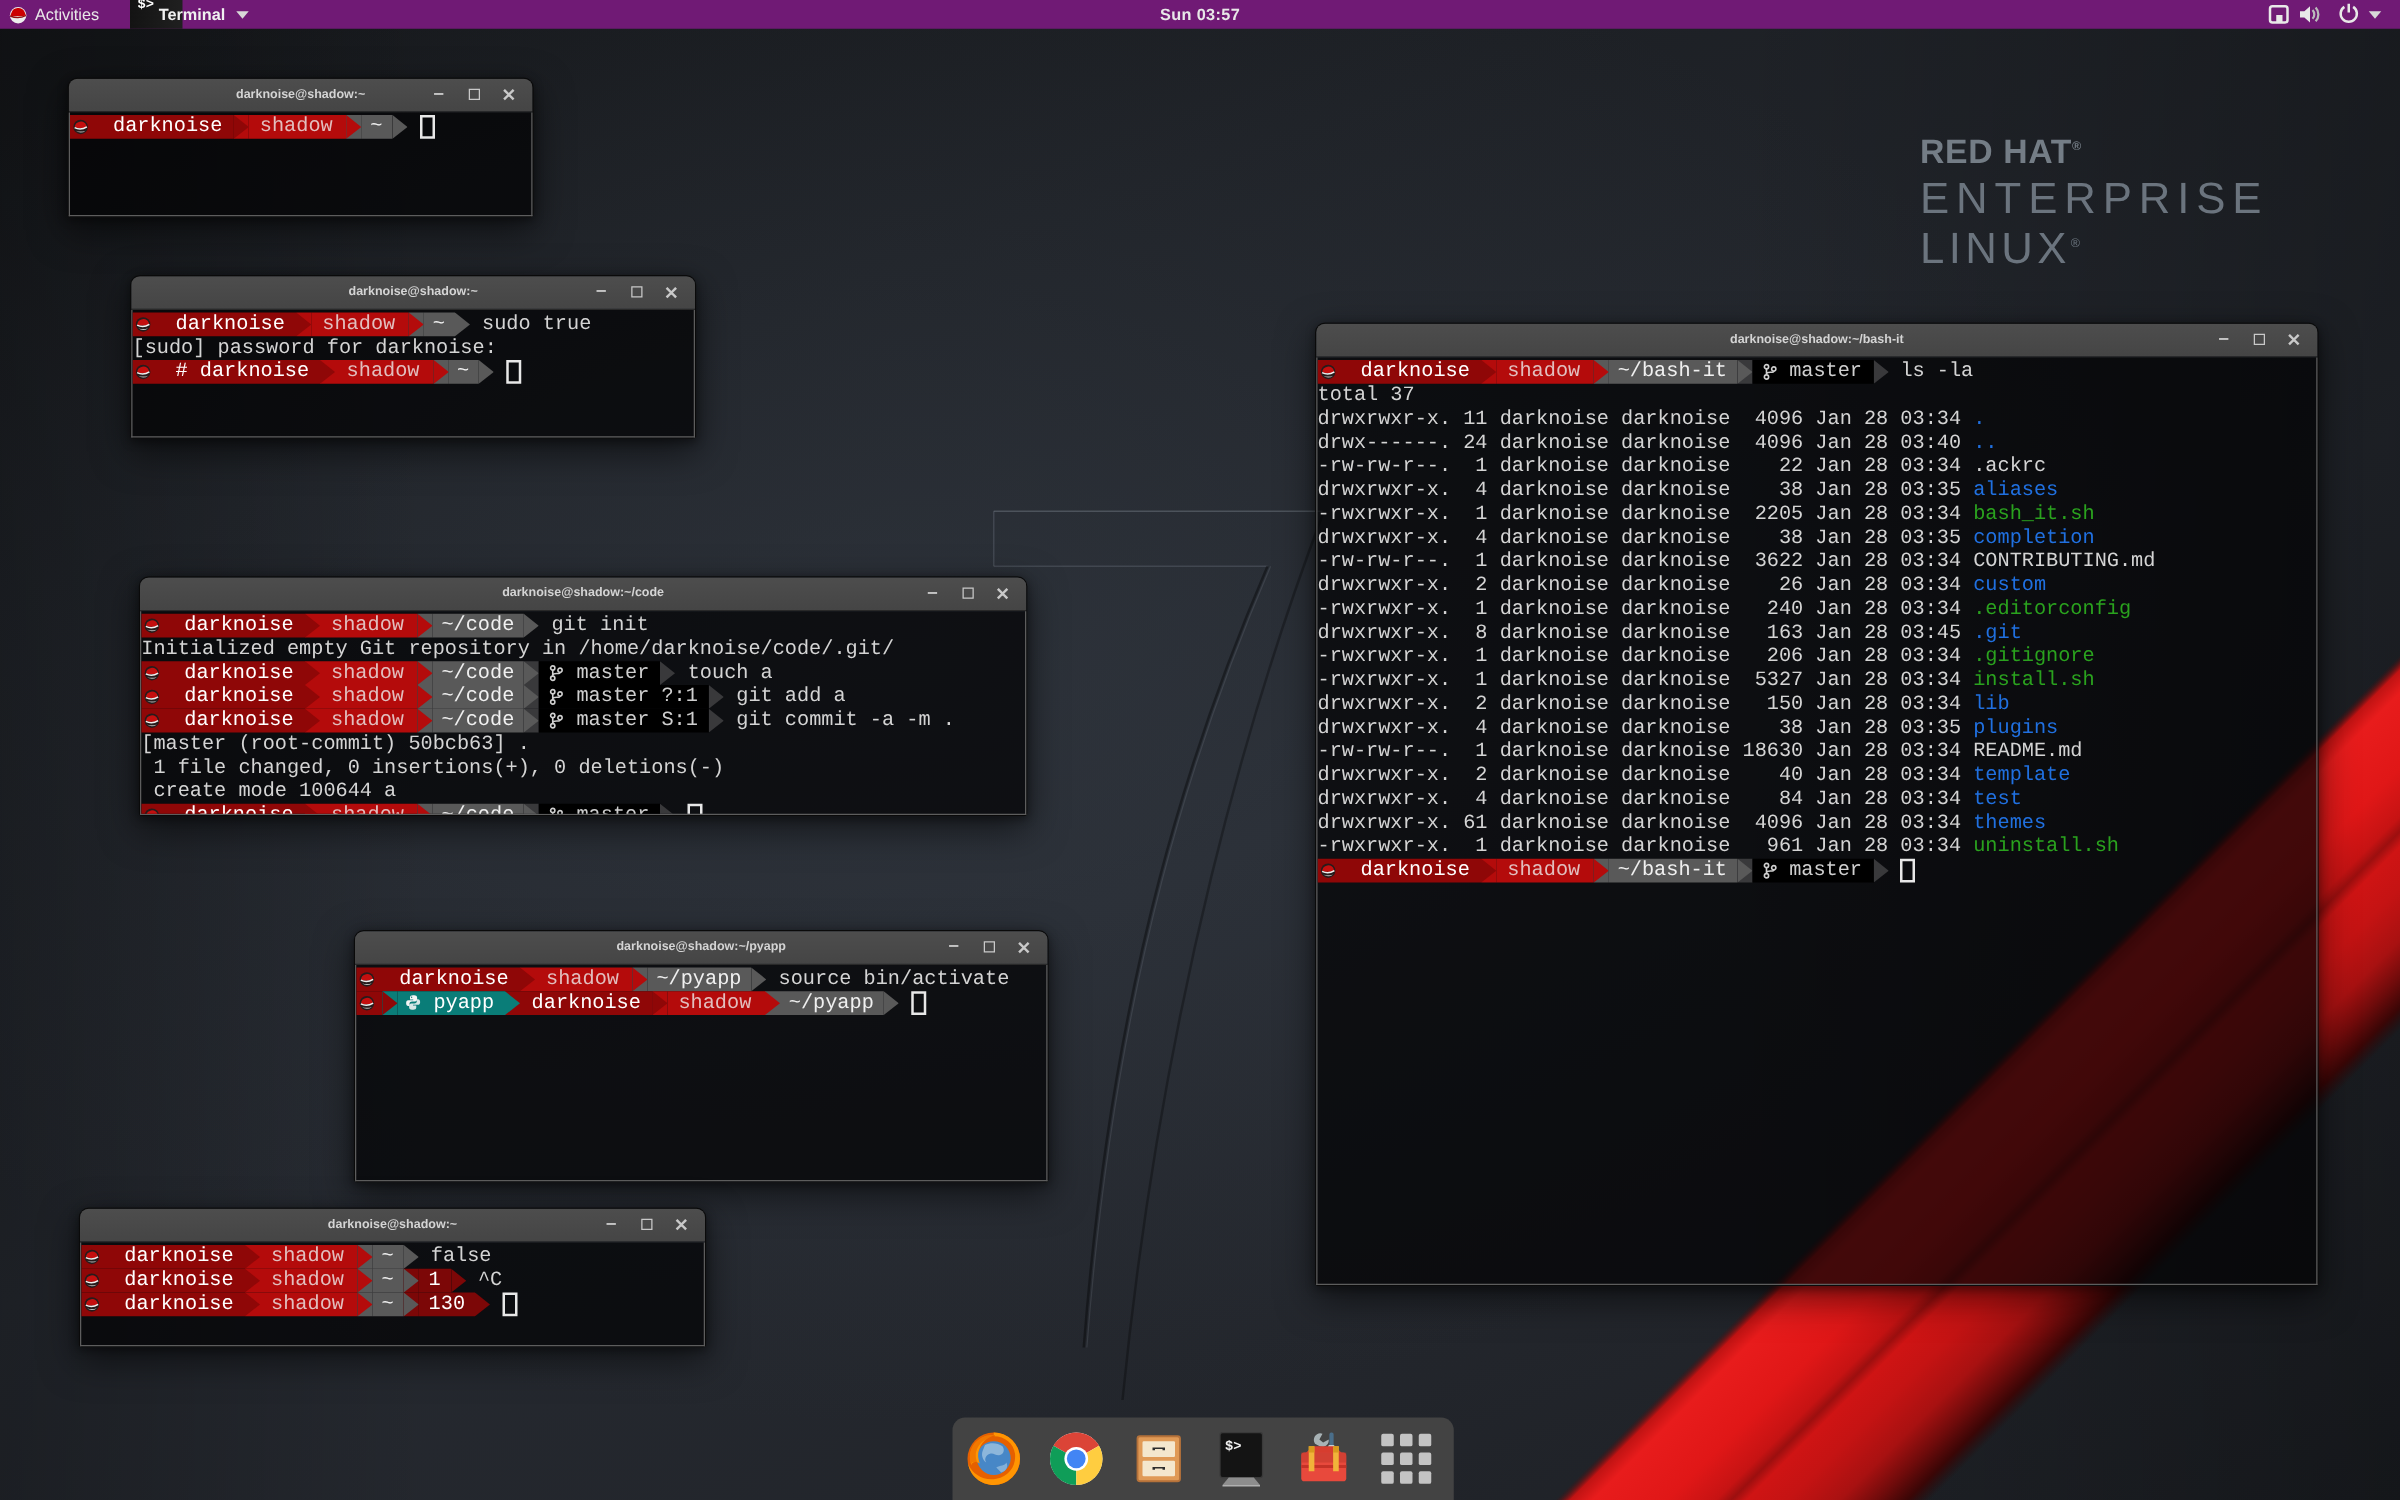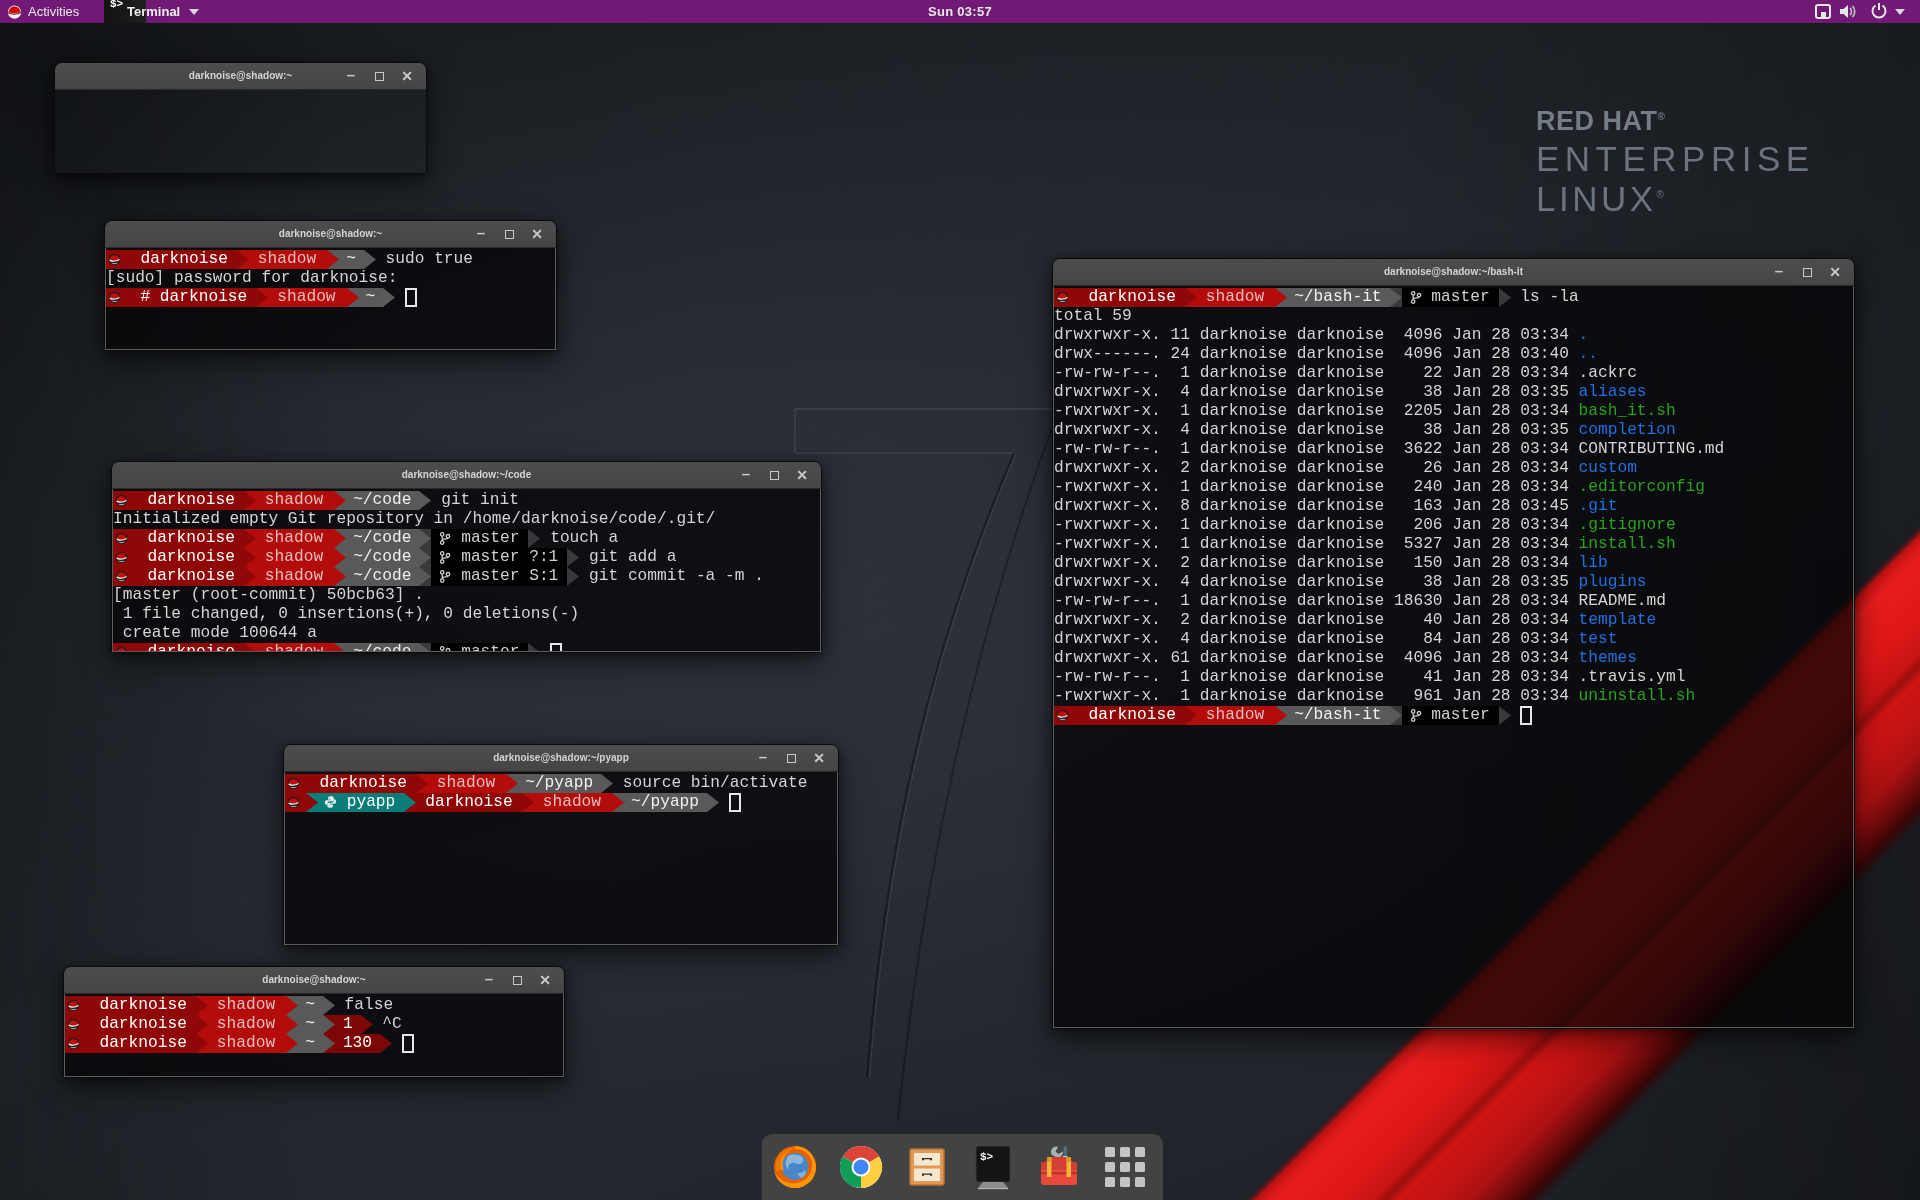--- a/index.html
+++ b/index.html
@@ -117,20 +117,34 @@
         <path d="M99,9 l5,6 5,-6 Z" fill="#d8d8d8"></path>
       </svg></div>
 </div>
 <div class="win" id="wa" style="left:54px;top:62px;width:373px;height:112px">
     <div class="tb">
       <span class="t">darknoise@shadow:~</span>
       <span class="wb mn" style="right:62px">–</span>
       <span class="wb mx" style="right:34px"><i></i></span>
       <span class="wb cl" style="right:6px">✕</span>
     </div>
+    <div class="ct">
+<div class="ln"><span class="sg s1" style="padding:0 9px 0 2px"><svg class="hat" width="13" height="13" viewBox="0 0 13 13">
+            <circle cx="6.5" cy="6.5" r="5.8" fill="#261c1c"></circle>
+            <path d="M2.7,9.6 A5.8,5.8 0 0 0 10.4,9.5 Q6.5,11 2.7,9.6 Z" fill="#cfcfcf" opacity=".9"></path>
+            <path d="M1.8,6.8 A4.8,4.8 0 0 1 11,5.2 L11.4,6.9 A8.6,3.3 0 0 1 1.8,6.8 Z" fill="#c40f0f"></path>
+            <path d="M1.7,7.1 Q6.5,9.6 11.5,6.5" stroke="#f0f0f0" stroke-width="1.3" fill="none"></path>
+          </svg>  darknoise</span><svg class="sep" width="12" height="19" style="background:#b40b0b">
+          <path d="M0,0 L12,9.5 L0,19 Z" fill="#8f0707"></path>
+        </svg><span class="sg s2" style="padding:0 11px 0 9px">shadow</span><svg class="sep" width="12" height="19" style="background:#595959">
+          <path d="M0,0 L12,9.5 L0,19 Z" fill="#b40b0b"></path>
+        </svg><span class="sg s3" style="padding:0 8px 0 7px">~</span><svg class="sep" width="12" height="19">
+          <path d="M0,0 L12,9.5 L0,19 Z" fill="#595959"></path>
+        </svg> <span class="cur"></span></div>
+</div>
   </div>
 <div class="win" id="wb" style="left:104px;top:220px;width:453px;height:131px">
     <div class="tb">
       <span class="t">darknoise@shadow:~</span>
       <span class="wb mn" style="right:62px">–</span>
       <span class="wb mx" style="right:34px"><i></i></span>
       <span class="wb cl" style="right:6px">✕</span>
     </div>
     <div class="ct">
 <div class="ln"><span class="sg s1" style="padding:0 9px 0 2px"><svg class="hat" width="13" height="13" viewBox="0 0 13 13">
@@ -383,40 +397,39 @@
         </svg><span class="sg s4" style="padding:0 9px 0 8px"><svg class="br" width="12" height="15" viewBox="0 0 12 15">
             <g fill="none" stroke="#cfcfcf" stroke-width="1.3">
               <circle cx="3.2" cy="3.4" r="1.7"></circle>
               <circle cx="3.2" cy="11.6" r="1.7"></circle>
               <circle cx="9" cy="5.2" r="1.7"></circle>
               <path d="M3.2,5.1 V9.9 M3.2,9.2 C3.2,7 9,8.6 9,6.9"></path>
             </g>
           </svg> master</span><svg class="sep" width="12" height="19">
           <path d="M0,0 L12,9.5 L0,19 Z" fill="#39393b"></path>
         </svg> ls -la</div>
-<div class="ln">total 59</div>
+<div class="ln">total 37</div>
 <div class="ln">drwxrwxr-x. 11 darknoise darknoise  4096 Jan 28 03:34 <span class="b">.</span></div>
 <div class="ln">drwx------. 24 darknoise darknoise  4096 Jan 28 03:40 <span class="b">..</span></div>
 <div class="ln">-rw-rw-r--.  1 darknoise darknoise    22 Jan 28 03:34 .ackrc</div>
 <div class="ln">drwxrwxr-x.  4 darknoise darknoise    38 Jan 28 03:35 <span class="b">aliases</span></div>
 <div class="ln">-rwxrwxr-x.  1 darknoise darknoise  2205 Jan 28 03:34 <span class="g">bash_it.sh</span></div>
 <div class="ln">drwxrwxr-x.  4 darknoise darknoise    38 Jan 28 03:35 <span class="b">completion</span></div>
 <div class="ln">-rw-rw-r--.  1 darknoise darknoise  3622 Jan 28 03:34 CONTRIBUTING.md</div>
 <div class="ln">drwxrwxr-x.  2 darknoise darknoise    26 Jan 28 03:34 <span class="b">custom</span></div>
 <div class="ln">-rwxrwxr-x.  1 darknoise darknoise   240 Jan 28 03:34 <span class="g">.editorconfig</span></div>
 <div class="ln">drwxrwxr-x.  8 darknoise darknoise   163 Jan 28 03:45 <span class="b">.git</span></div>
 <div class="ln">-rwxrwxr-x.  1 darknoise darknoise   206 Jan 28 03:34 <span class="g">.gitignore</span></div>
 <div class="ln">-rwxrwxr-x.  1 darknoise darknoise  5327 Jan 28 03:34 <span class="g">install.sh</span></div>
 <div class="ln">drwxrwxr-x.  2 darknoise darknoise   150 Jan 28 03:34 <span class="b">lib</span></div>
 <div class="ln">drwxrwxr-x.  4 darknoise darknoise    38 Jan 28 03:35 <span class="b">plugins</span></div>
 <div class="ln">-rw-rw-r--.  1 darknoise darknoise 18630 Jan 28 03:34 README.md</div>
 <div class="ln">drwxrwxr-x.  2 darknoise darknoise    40 Jan 28 03:34 <span class="b">template</span></div>
 <div class="ln">drwxrwxr-x.  4 darknoise darknoise    84 Jan 28 03:34 <span class="b">test</span></div>
 <div class="ln">drwxrwxr-x. 61 darknoise darknoise  4096 Jan 28 03:34 <span class="b">themes</span></div>
-<div class="ln">-rw-rw-r--.  1 darknoise darknoise    41 Jan 28 03:34 .travis.yml</div>
 <div class="ln">-rwxrwxr-x.  1 darknoise darknoise   961 Jan 28 03:34 <span class="g">uninstall.sh</span></div>
 <div class="ln"><span class="sg s1" style="padding:0 9px 0 2px"><svg class="hat" width="13" height="13" viewBox="0 0 13 13">
             <circle cx="6.5" cy="6.5" r="5.8" fill="#261c1c"></circle>
             <path d="M2.7,9.6 A5.8,5.8 0 0 0 10.4,9.5 Q6.5,11 2.7,9.6 Z" fill="#cfcfcf" opacity=".9"></path>
             <path d="M1.8,6.8 A4.8,4.8 0 0 1 11,5.2 L11.4,6.9 A8.6,3.3 0 0 1 1.8,6.8 Z" fill="#c40f0f"></path>
             <path d="M1.7,7.1 Q6.5,9.6 11.5,6.5" stroke="#f0f0f0" stroke-width="1.3" fill="none"></path>
           </svg>  darknoise</span><svg class="sep" width="12" height="19" style="background:#b40b0b">
           <path d="M0,0 L12,9.5 L0,19 Z" fill="#8f0707"></path>
         </svg><span class="sg s2" style="padding:0 11px 0 9px">shadow</span><svg class="sep" width="12" height="19" style="background:#595959">
           <path d="M0,0 L12,9.5 L0,19 Z" fill="#b40b0b"></path>

